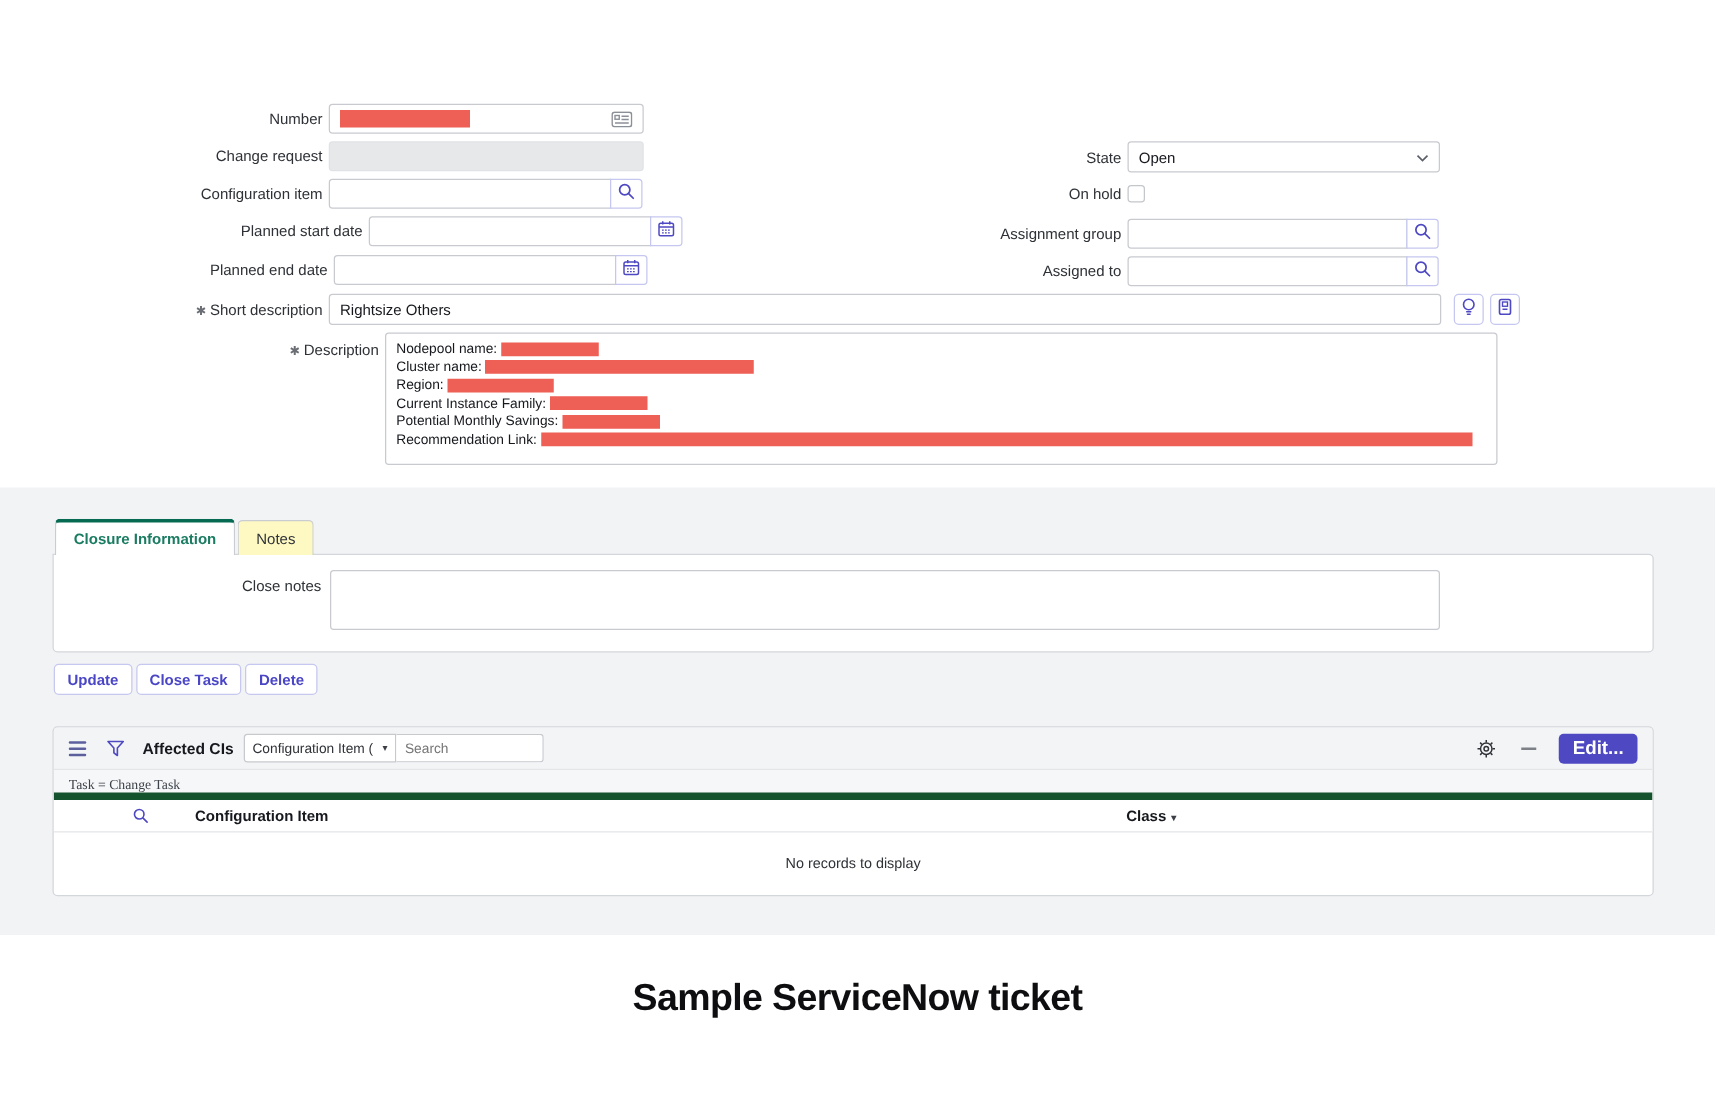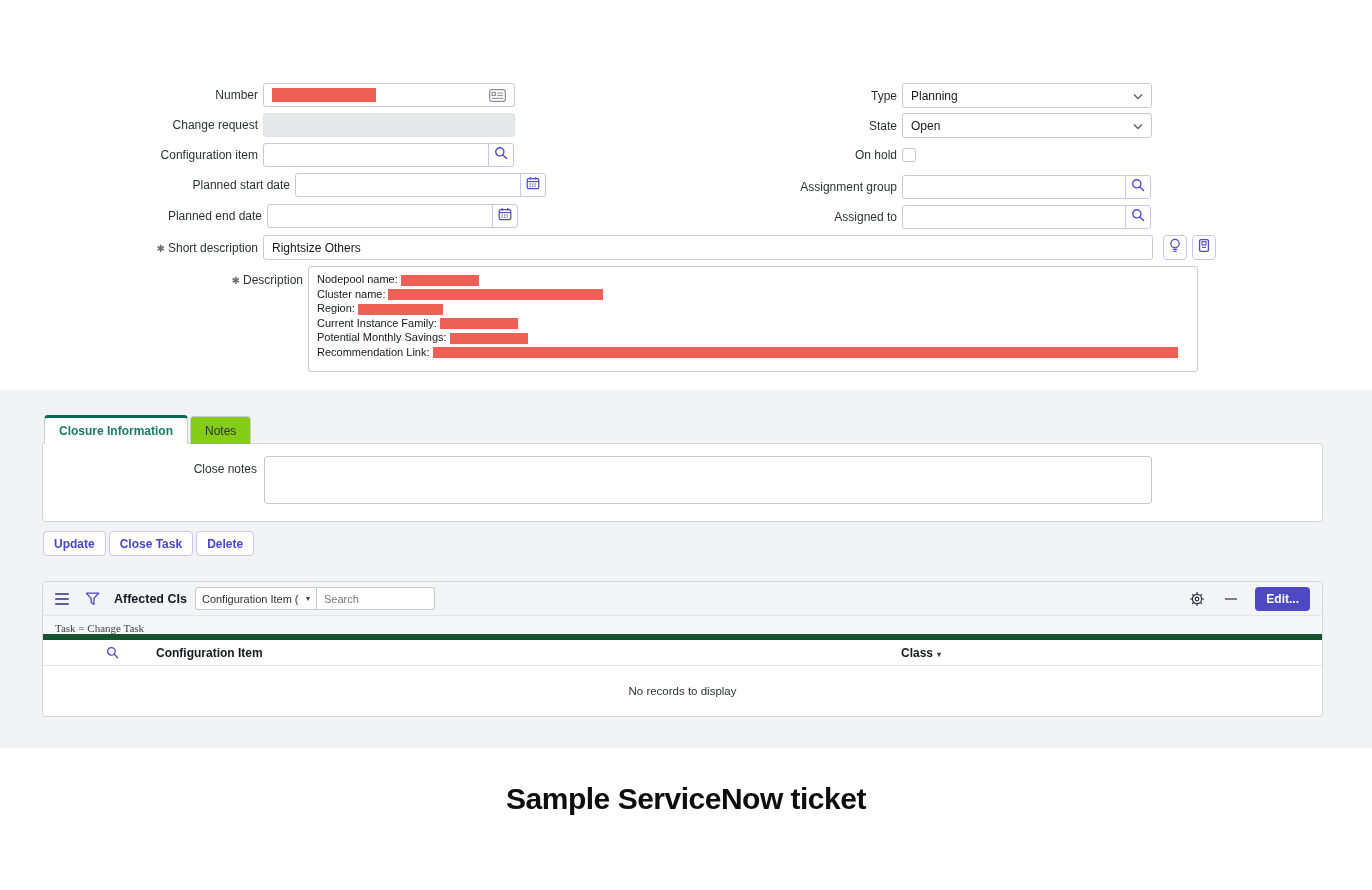--- a/index.html
+++ b/index.html
@@ -40,21 +40,21 @@
   .desc-line { line-height:14.5px; white-space:nowrap; }
   .desc-line .redact { margin-left:3px; }
 
   
   .section { position:absolute; left:0; top:390px; width:1372px; height:358px; background:#f2f3f5; }
 
   .tabs { position:absolute; left:44px; top:415px; display:flex; align-items:flex-end; z-index:2; }
   .tab { height:28px; display:flex; align-items:center; padding:0 14px; font-size:12px; cursor:pointer;
          border:1px solid #c9ccd1; border-bottom:none; border-radius:4px 4px 0 0; }
   .tab.active { background:#fff; color:#1a7c61; border-top:3px solid #066a52; font-weight:bold; height:29px; }
-  .tab.inactive { background:#84cc16; color:#303338; margin-left:2px; }
+  .tab.inactive { background:#fef9c3; color:#303338; margin-left:2px; }
 
   .closure-panel { position:absolute; left:42px; top:443px; width:1281px; height:79px; background:#fff;
                    border:1px solid #d3d6da; border-radius:0 4px 4px 4px; }
   .closure-row { display:flex; align-items:flex-start; margin-top:12px; }
   .closure-row .flabel { width:214px; padding-top:6px; }
   .closenotes { margin-left:7px; width:888px; height:48px; border:1px solid #c8cacf; border-radius:3px;
                 resize:none; font-family:"Liberation Sans",sans-serif; font-size:12px; padding:4px 8px; }
 
   .actions { position:absolute; left:43px; top:531px; display:flex; gap:3px; }
   .btn { height:25px; padding:0 10px; background:#fff; border:1px solid #c6c8f0; border-radius:4px;
@@ -70,21 +70,21 @@
   .tool-ic { margin-left:16px; cursor:pointer; display:flex; align-items:center; }
   .list-title { margin-left:14px; font-size:12.5px; font-weight:bold; color:#16181d; }
   .field-select { margin-left:8px; height:23px; width:122px; background:#fff; border:1px solid #c7c9ce;
                   border-radius:3px 0 0 3px; display:flex; align-items:center; padding:0 6px; font-size:11px;
                   color:#2f3237; cursor:pointer; white-space:nowrap; overflow:hidden; }
   .field-select .caret { margin-left:auto; font-size:8px; color:#3c4046; }
   .list-search { height:23px; width:118px; border:1px solid #c7c9ce; border-left:none; border-radius:0 3px 3px 0;
                  font-size:11px; padding:0 7px; font-family:"Liberation Sans",sans-serif; color:#16181d; }
   .toolbar-spacer { flex:1; }
   .minus-ic { width:12px; border-top:2px solid #7d8187; margin:0 18px 0 20px; cursor:pointer; }
-  .edit-btn { background:#4e49c3; color:#fff; font-weight:bold; font-size:12px; border:none; border-radius:4px;
+  .edit-btn { background:#4e49c3; color:#fff; font-weight:bold; font-size:15px; border:none; border-radius:4px;
               height:24px; padding:0 11px; cursor:pointer; font-family:"Liberation Sans",sans-serif; }
   .list-breadcrumb { height:24px; background:#f6f7f9; display:flex; align-items:flex-end; padding:0 12px;
                      font-size:11px; color:#3f434a; border-bottom:6px solid #14532d;font-family:Liberation Serif, serif; }
   .list-header { height:26px; background:#fff; border-bottom:1px solid #e3e5e7; position:relative;
                  display:flex; align-items:center; }
   .hdr-search { position:absolute; left:63px; cursor:pointer; display:flex; }
   .hdr-col1 { position:absolute; left:113px; font-size:12px; font-weight:bold; color:#16181d; cursor:pointer; }
   .hdr-col2 { position:absolute; left:858px; font-size:12px; font-weight:bold; color:#16181d; cursor:pointer; }
   .hdr-col2 .caret { font-size:8px; color:#3c4046; margin-left:4px; }
   .list-empty { height:50px; display:flex; align-items:center; justify-content:center; font-size:11.5px; color:#2f3237; }
@@ -170,33 +170,20 @@
                 <line x1="9.8" y1="1" x2="9.8" y2="3.6" stroke="#4e49c3" stroke-width="1.2"></line>
                 <line x1="1.2" y1="5.6" x2="12.8" y2="5.6" stroke="#4e49c3" stroke-width="1.1"></line>
                 <line x1="3.6" y1="8" x2="10.4" y2="8" stroke="#4e49c3" stroke-width="1" stroke-dasharray="1.4 1"></line>
                 <line x1="3.6" y1="10.2" x2="10.4" y2="10.2" stroke="#4e49c3" stroke-width="1" stroke-dasharray="1.4 1"></line>
               </svg>
           </span>
         </div>
       </div>
     </div>
 
-    <div class="frow rcol" style="top:83px; left:645px;">
-      <div class="flabel">Type</div>
-      <div class="fieldwrap">
-        <div class="sel" style="width:250px;">
-          <span>Planning</span>
-          <span class="chev">
-            <svg width="10" height="7" viewBox="0 0 10 7">
-                <polyline points="1,1.5 5,5.5 9,1.5" fill="none" stroke="#5a5e66" stroke-width="1.3"></polyline>
-              </svg>
-          </span>
-        </div>
-      </div>
-    </div>
 
     <div class="frow rcol" style="top:113px; left:645px;">
       <div class="flabel">State</div>
       <div class="fieldwrap">
         <div class="sel" style="width:250px;">
           <span>Open</span>
           <span class="chev">
             <svg width="10" height="7" viewBox="0 0 10 7">
                 <polyline points="1,1.5 5,5.5 9,1.5" fill="none" stroke="#5a5e66" stroke-width="1.3"></polyline>
               </svg>

